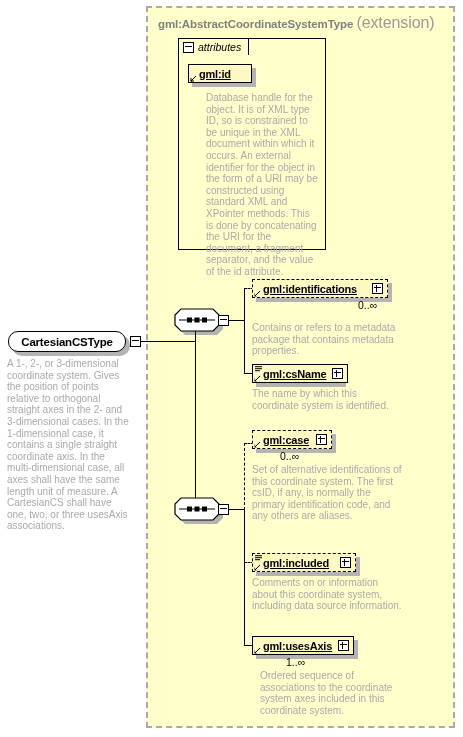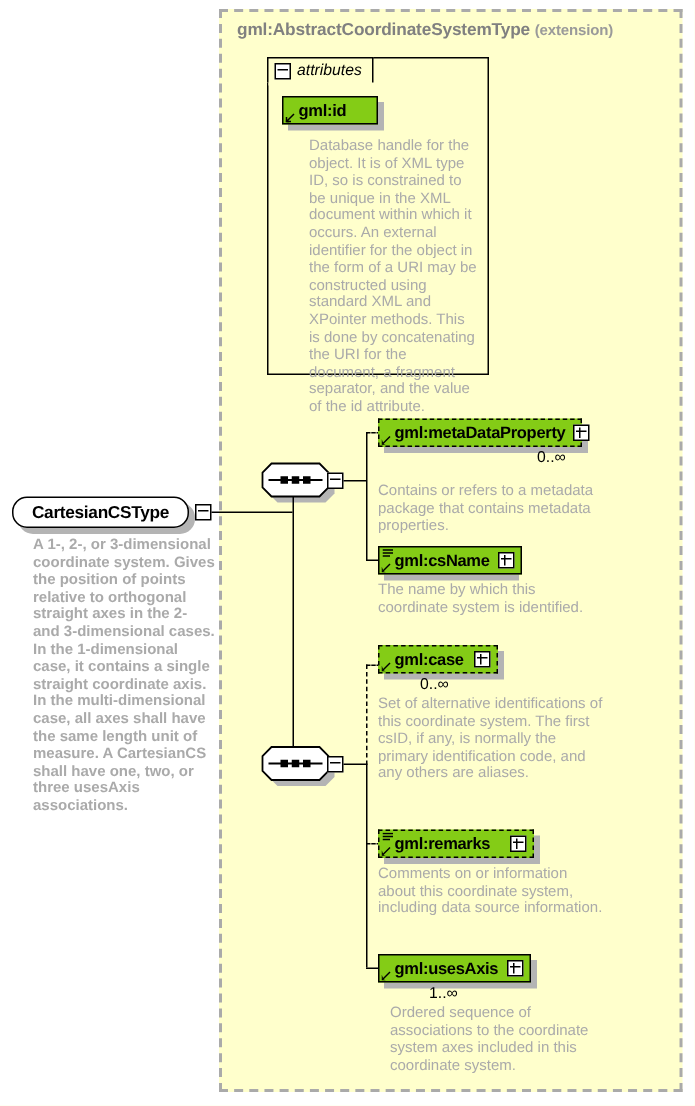--- a/index.html
+++ b/index.html
@@ -30,22 +30,22 @@
     position: absolute;
     left: 158px;
     top: 14px;
     font-size: 11.5px;
     font-weight: bold;
     color: #808080;
     letter-spacing: -0.1px;
     white-space: nowrap;
   }
   #type-title .ext {
-    font-weight: bold;
-    font-size: 10px;
+    font-weight: normal;
+    font-size: 16px;
     color: #9a9a9a;
   }
 
   
   #attributes-box {
     position: absolute;
     left: 178px;
     top: 38px;
     width: 148px;
     height: 212px;
@@ -120,26 +120,27 @@
     font-style: italic;
     color: #000;
     white-space: nowrap;
   }
 
   
   .node {
     position: absolute;
     height: 19px;
     box-sizing: border-box;
-    background: #84cc16;
+    background: #fef9c3;
     display: flex;
     align-items: center;
     padding: 0 4px 0 6px;
     gap: 5px;
     z-index: 4;
+    text-decoration: underline;
   }
   .node.solid  { border: 1px solid #000; }
   .node.dashed { border: 1px dashed #000; }
   .node-shadow {
     position: absolute;
     background: #b4b4b4;
     z-index: 1;
   }
   .node-label {
     font-size: 11px;
@@ -219,24 +220,23 @@
     letter-spacing: -0.2px;
   }
   #root-toggle {
     position: absolute;
     left: 130px;
     top: 336px;
     z-index: 5;
   }
   #root-doc {
     position: absolute;
-    left: 22px;
+    left: 7px;
     top: 358px;
     width: 122px;
-    font-weight: bold;
   }
 
   
   .seq {
     position: absolute;
     width: 46px;
     height: 24px;
     z-index: 4;
   }
   .seq-shadow {
@@ -328,21 +328,21 @@
 
 <div class="line-h" style="left:244px; top:373px; width:10px;"></div>
 
 <div class="node-shadow" style="left:256px; top:283px; width:136px; height:19px;"></div>
 <div class="node dashed" style="left:252px; top:279px; width:136px;">
   <svg class="refarrow" viewBox="0 0 7 7">
     <path d="M6 1 L1 6" stroke="#000" stroke-width="1" fill="none"></path>
     <path d="M0.5 5.5 L3.2 6.5 L0.5 6.5 Z" fill="#000"></path>
     <path d="M0.5 5.5 L0.5 2.8 L1.5 5.5 Z" fill="#000"></path>
   </svg>
-  <span class="node-label" style="margin-left:4px;">gml:metaDataProperty</span>
+  <span class="node-label" style="margin-left:4px;">gml:identifications</span>
   <span class="plusbox" style="margin-left:auto;"></span>
 </div>
 <span class="occurs" style="left:358px; top:299px;">0..∞</span>
 <div class="doc" style="left:252px; top:312px; width:150px;margin-top:10px;">Contains or refers to a metadata package that contains metadata properties.</div>
 
 <div class="node-shadow" style="left:256px; top:368px; width:90px; height:19px;"></div>
 <div class="node solid" style="left:252px; top:364px; width:96px;">
   <svg class="lineglyph" viewBox="0 0 7 6">
     <line x1="0" y1="0.7" x2="7" y2="0.7" stroke="#000" stroke-width="1"></line>
     <line x1="0" y1="2.7" x2="7" y2="2.7" stroke="#000" stroke-width="1"></line>
@@ -395,21 +395,21 @@
   <svg class="lineglyph" viewBox="0 0 7 6">
     <line x1="0" y1="0.7" x2="7" y2="0.7" stroke="#000" stroke-width="1"></line>
     <line x1="0" y1="2.7" x2="7" y2="2.7" stroke="#000" stroke-width="1"></line>
     <line x1="0" y1="4.7" x2="5" y2="4.7" stroke="#000" stroke-width="1"></line>
   </svg>
   <svg class="refarrow" viewBox="0 0 7 7">
     <path d="M6 1 L1 6" stroke="#000" stroke-width="1" fill="none"></path>
     <path d="M0.5 5.5 L3.2 6.5 L0.5 6.5 Z" fill="#000"></path>
     <path d="M0.5 5.5 L0.5 2.8 L1.5 5.5 Z" fill="#000"></path>
   </svg>
-  <span class="node-label" style="margin-left:4px;">gml:remarks</span>
+  <span class="node-label" style="margin-left:4px;">gml:included</span>
   <span class="plusbox" style="margin-left:auto;"></span>
 </div>
 <div class="doc" style="left:252px; top:577px; width:150px;">Comments on or information about this coordinate system, including data source information.</div>
 
 <div class="node-shadow" style="left:256px; top:640px; width:102px; height:19px;"></div>
 <div class="node solid" style="left:252px; top:636px; width:102px;">
   <svg class="refarrow" viewBox="0 0 7 7">
     <path d="M6 1 L1 6" stroke="#000" stroke-width="1" fill="none"></path>
     <path d="M0.5 5.5 L3.2 6.5 L0.5 6.5 Z" fill="#000"></path>
     <path d="M0.5 5.5 L0.5 2.8 L1.5 5.5 Z" fill="#000"></path>

